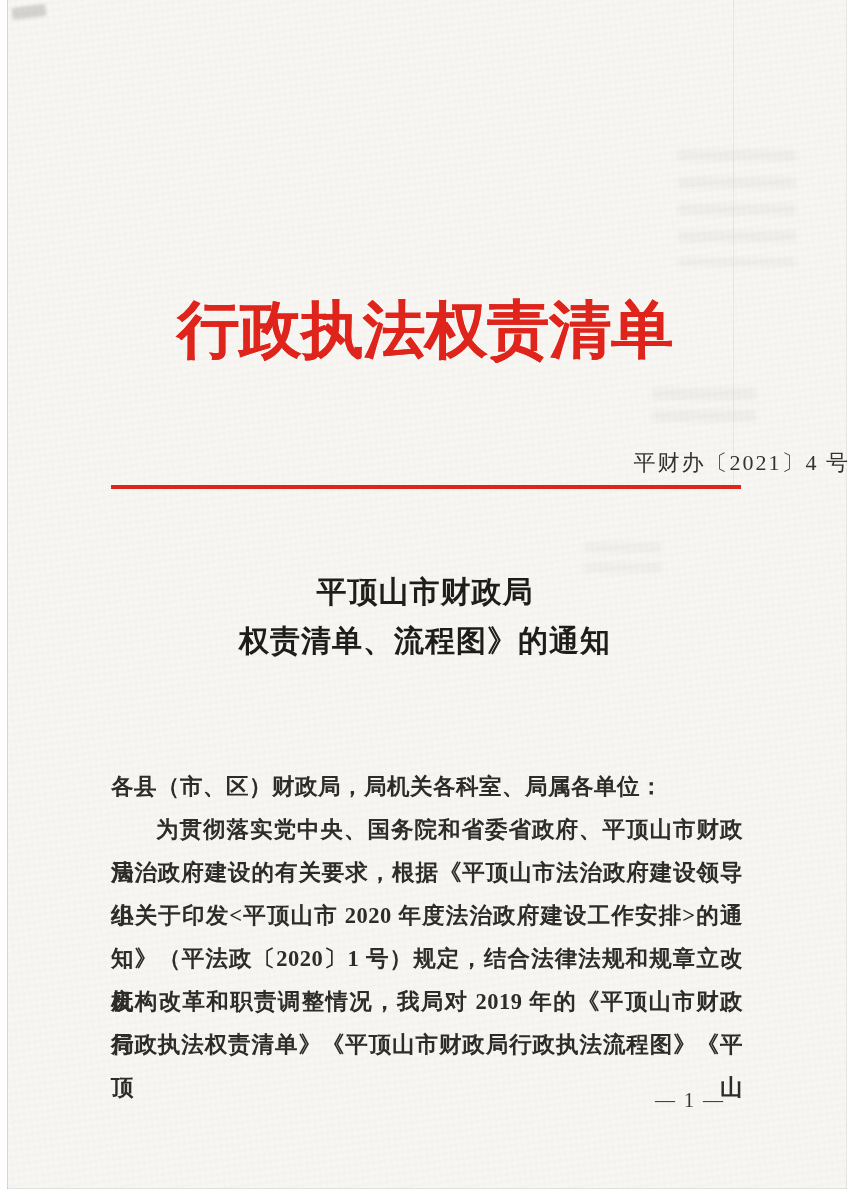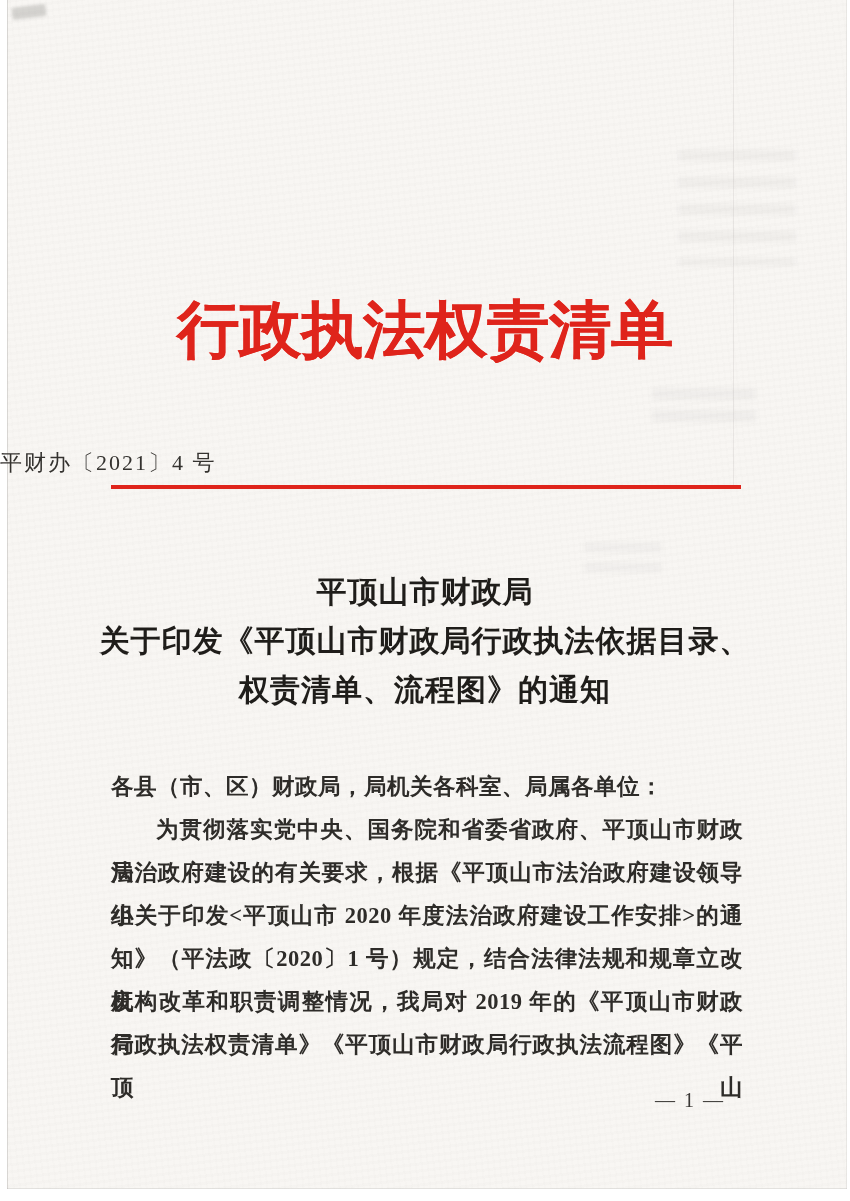--- a/index.html
+++ b/index.html
@@ -65,21 +65,21 @@
     text-align:center;
     font-size:62px;
     font-weight:700;
     letter-spacing:0px;
     color:var(--accent-red);
     text-shadow:0.5px 0 0 var(--accent-red);
   }
   .doc-number{
     position:absolute;
     left:0;top:448px;width:100%;
-    text-align:left;
+    text-align:right;
     font-size:22px;
     color:#34322f;
     letter-spacing:2px;
   }
   .red-rule{
     position:absolute;
     left:111px;top:485px;
     width:630px;height:4px;
     background:var(--accent-red);
   }
@@ -138,21 +138,20 @@
 <div class="artifact smudge-a"></div>
 <div class="artifact smudge-b"></div>
 <div class="artifact smudge-c"></div>
 
 <div class="org-title">行政执法权责清单</div>
 <div class="doc-number">平财办〔2021〕4 号</div>
 <div class="red-rule"></div>
 
 <div class="subject">
   <div class="subject-line">平顶山市财政局</div>
-  <div class="subject-line">关于印发《平顶山市财政局行政执法依据目录、</div>
   <div class="subject-line">权责清单、流程图》的通知</div>
 </div>
 
 <div class="body-text">
   <div class="line">各县（市、区）财政局，局机关各科室、局属各单位：</div>
   <div class="line fill indent">为贯彻落实党中央、国务院和省委省政府、平顶山市财政局</div>
   <div class="line fill">法治政府建设的有关要求，根据《平顶山市法治政府建设领导小</div>
   <div class="line fill">组关于印发&lt;平顶山市 2020 年度法治政府建设工作安排&gt;的通</div>
   <div class="line fill">知》（平法政〔2020〕1 号）规定，结合法律法规和规章立改废、</div>
   <div class="line fill">机构改革和职责调整情况，我局对 2019 年的《平顶山市财政局</div>

